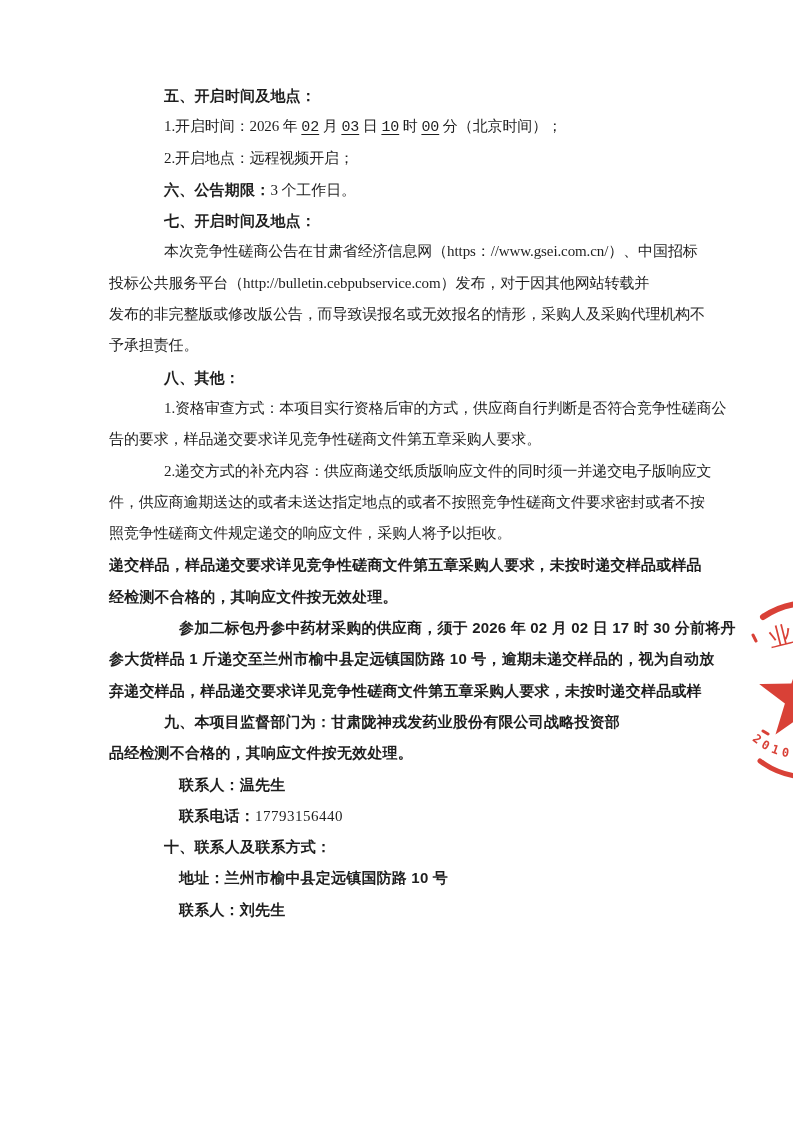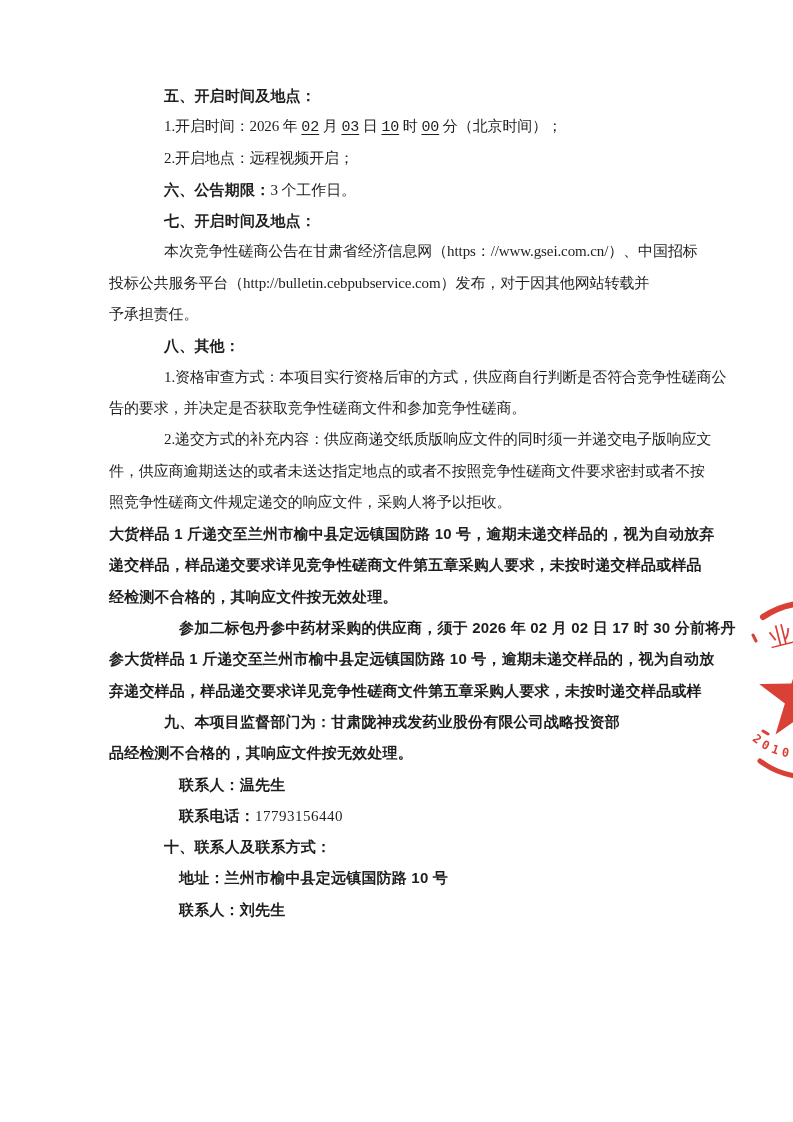--- a/index.html
+++ b/index.html
@@ -43,31 +43,31 @@
 
     <div class="ln ind">2.开启地点：远程视频开启；</div>
 
     <div class="ln ind">
       <span class="b">六、公告期限：</span><span>3 个工作日。</span>
     </div>
 
     <div class="ln b ind">七、开启时间及地点：</div>
     <div class="ln ind">本次竞争性磋商公告在甘肃省经济信息网（https：//www.gsei.com.cn/）、中国招标</div>
     <div class="ln">投标公共服务平台（http://bulletin.cebpubservice.com）发布，对于因其他网站转载并</div>
+    <div class="ln">发布的非完整版或修改版公告，而导致误报名或无效报名的情形，采购人及采购代理机构不</div>
     <div class="ln">予承担责任。</div>
 
     <div class="ln b ind">八、其他：</div>
     <div class="ln ind">1.资格审查方式：本项目实行资格后审的方式，供应商自行判断是否符合竞争性磋商公</div>
-    <div class="ln">告的要求，并决定是否获取竞争性磋商文件和参加竞争性磋商。</div>
+    <div class="ln">告的要求，样品递交要求详见竞争性磋商文件第五章采购人要求。</div>
 
     <div class="ln ind">2.递交方式的补充内容：供应商递交纸质版响应文件的同时须一并递交电子版响应文</div>
     <div class="ln">件，供应商逾期送达的或者未送达指定地点的或者不按照竞争性磋商文件要求密封或者不按</div>
     <div class="ln">照竞争性磋商文件规定递交的响应文件，采购人将予以拒收。</div>
 
-    <div class="ln b">大货样品 1 斤递交至兰州市榆中县定远镇国防路 10 号，逾期未递交样品的，视为自动放弃</div>
     <div class="ln b">递交样品，样品递交要求详见竞争性磋商文件第五章采购人要求，未按时递交样品或样品</div>
     <div class="ln b">经检测不合格的，其响应文件按无效处理。</div>
 
     <div class="ln b ind2">参加二标包丹参中药材采购的供应商，须于 2026 年 02 月  02  日 17 时 30 分前将丹</div>
     <div class="ln b">参大货样品 1 斤递交至兰州市榆中县定远镇国防路 10 号，逾期未递交样品的，视为自动放</div>
     <div class="ln b">弃递交样品，样品递交要求详见竞争性磋商文件第五章采购人要求，未按时递交样品或样</div>
     <div class="ln b ind">九、本项目监督部门为：甘肃陇神戎发药业股份有限公司战略投资部</div>
 
     <div class="ln b">品经检测不合格的，其响应文件按无效处理。</div>
     <div class="ln b sub">联系人：温先生</div>

